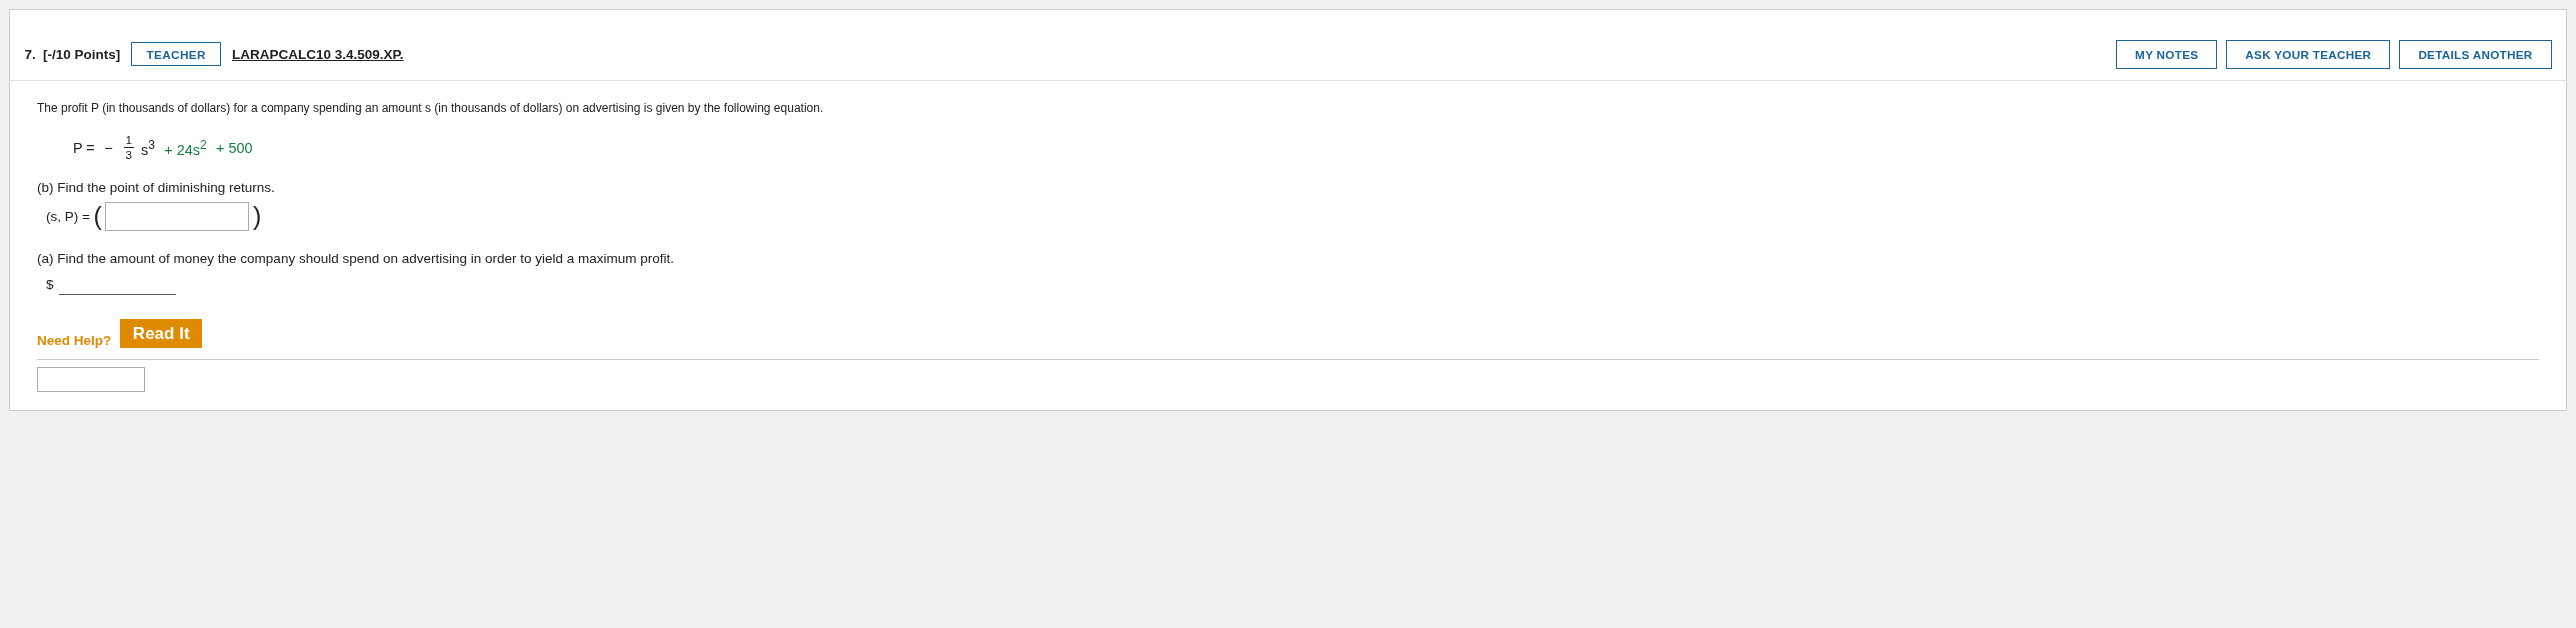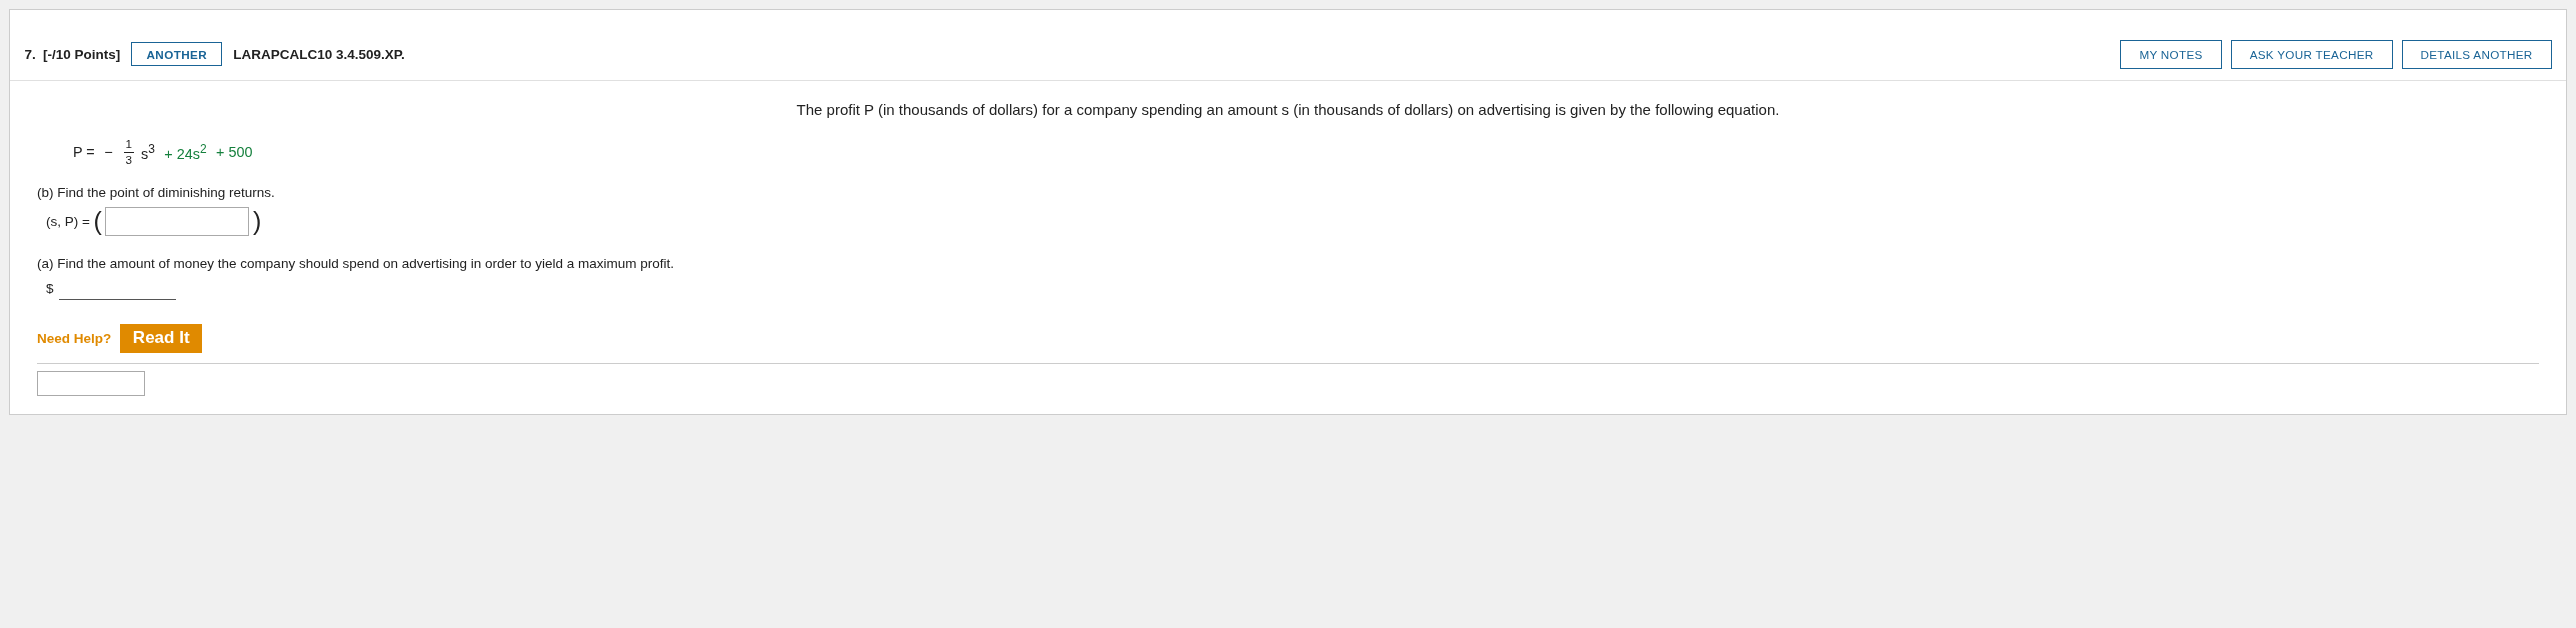--- a/index.html
+++ b/index.html
@@ -50,50 +50,50 @@
       font-size: 11.7px;
       font-weight: bold;
       cursor: pointer;
       letter-spacing: 0.4px;
     }
 
     .question-code {
       font-weight: bold;
       font-size: 13.5px;
       flex: 1;
+      text-decoration: underline;
     }
 
     .header-buttons {
       display: flex;
       gap: 9px;
       margin-left: auto;
     }
 
     .header-btn {
       border: 1.8px solid #1a6496;
       color: #1a6496;
       background: #fff;
       padding: 7.2px 18px;
       font-size: 11.7px;
-      font-weight: normal;
+      font-weight: bold;
       cursor: pointer;
       letter-spacing: 0.3px;
       white-space: nowrap;
     }
 
     .question-body {
       padding: 18px 27px 18px 27px;
     }
 
     .problem-statement {
-      font-size: 15px;
+      font-size: 12px;
       color: #222;
       margin-bottom: 16px;
       line-height: 1.5;
-      text-align: center;
     }
 
     .equation-block {
       margin: 12.6px 0 18px 36px;
       font-size: 14.4px;
       color: #222;
     }
 
     .equation-line {
       display: flex;
@@ -177,21 +177,21 @@
       border: 0.9px solid #aaa;
       width: 144px;
       height: 29px;
       font-size: 13.5px;
       outline: none;
       padding: 0 5.4px;
     }
 
     .need-help-section {
       display: flex;
-      align-items: center;
+      align-items: flex-end;
       gap: 9px;
       margin-top: 24px;
     }
 
     .need-help-label {
       color: #e08a00;
       font-weight: bold;
       font-size: 13.5px;
     }
 
@@ -227,21 +227,21 @@
 
 <div class="page-wrapper">
   <div class="question-container">
 
     <div class="question-header">
       <span class="question-number">
         <span>7.</span>
         <span style="font-weight:bold; margin-left:3.6px;">[-/10 Points]</span>
       </span>
 
-      <button class="details-button">ANOTHER</button>
+      <button class="details-button">TEACHER</button>
 
       <span class="question-code">LARAPCALC10 3.4.509.XP.</span>
 
       <div class="header-buttons">
         <button class="header-btn">MY NOTES</button>
         <button class="header-btn">ASK YOUR TEACHER</button>
         <button class="header-btn">DETAILS ANOTHER</button>
       </div>
     </div>
 

